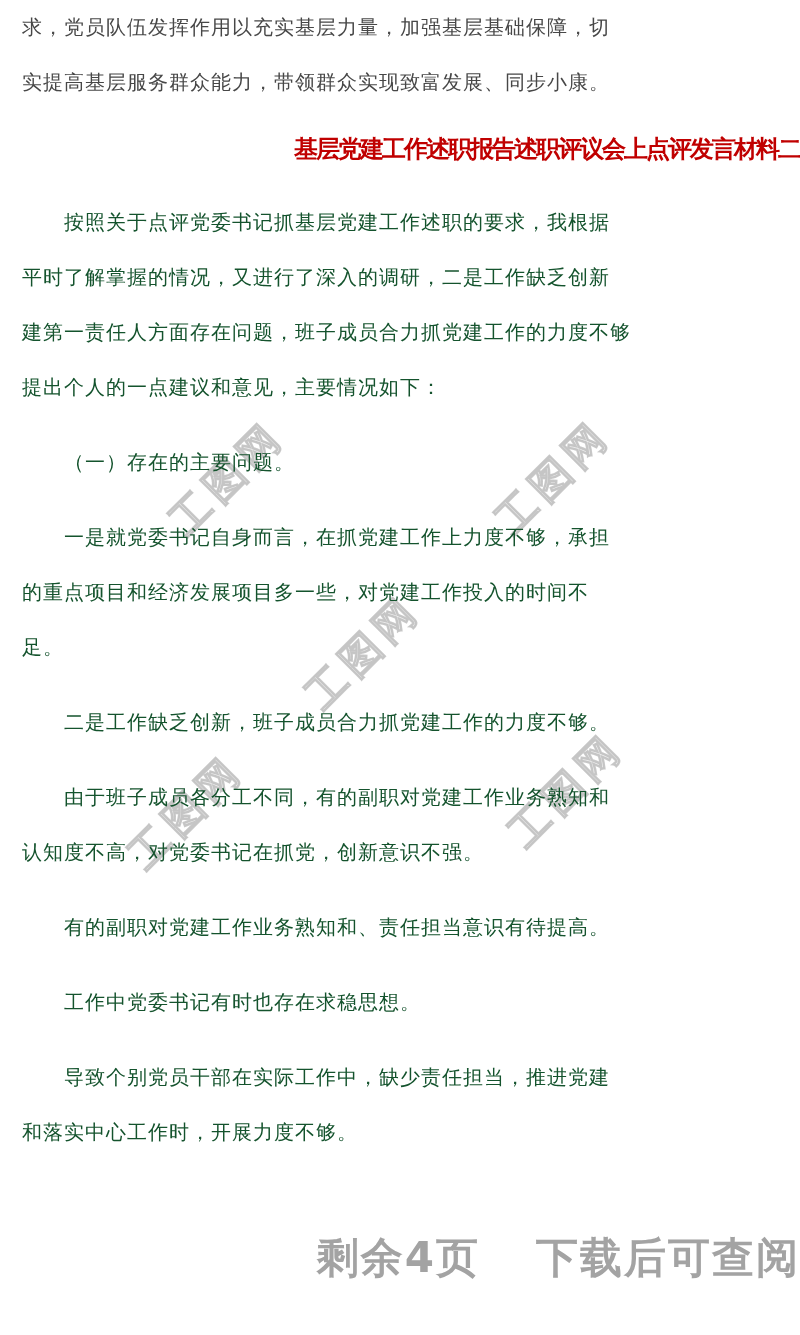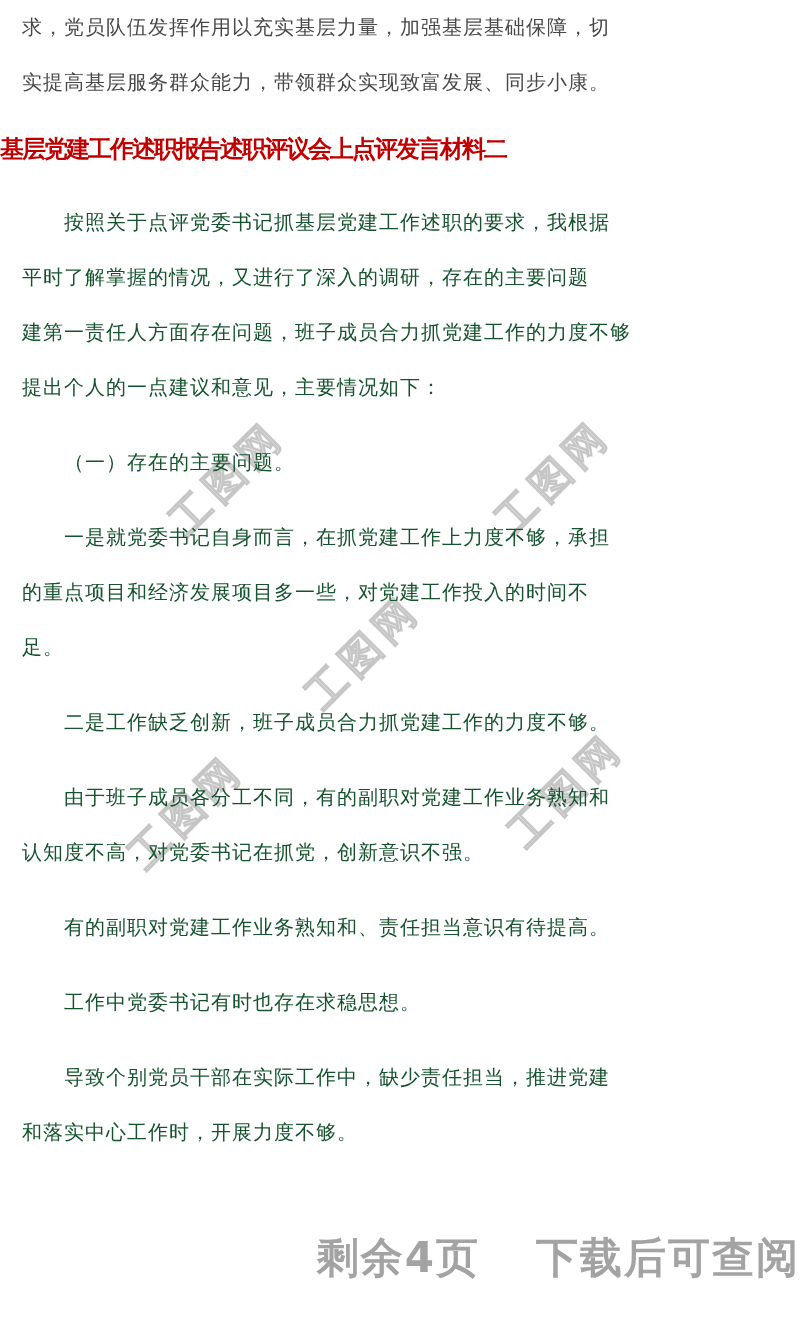--- a/index.html
+++ b/index.html
@@ -34,21 +34,21 @@
     letter-spacing: 1px;
     white-space: nowrap;
     overflow: visible;
   }
   .carryover { top: 0; }
   .doc-title {
     position: absolute;
     top: 122px;
     left: 0;
     width: 100%;
-    text-align: left;
+    text-align: right;
     line-height: 55px;
     font-family: "DejaVu Sans", sans-serif;
     font-weight: bold;
     font-size: 24px;
     letter-spacing: -2px;
     white-space: nowrap;
   }
   .paras { top: 195px; }
   .para { margin: 0 0 20px 0; }
   .para .line.first { padding-left: 42px; }
@@ -83,21 +83,21 @@
   <div class="textcol carryover" style="color: rgb(71, 71, 71);">
       <div class="line">求，党员队伍发挥作用以充实基层力量，加强基层基础保障，切</div>
       <div class="line">实提高基层服务群众能力，带领群众实现致富发展、同步小康。</div>
     </div>
 
   <div class="doc-title" style="color: rgb(192, 0, 0);">基层党建工作述职报告述职评议会上点评发言材料二</div>
 
   <div class="textcol paras" style="color: #14532d;">
       <div class="para">
         <div class="line first">按照关于点评党委书记抓基层党建工作述职的要求，我根据</div>
-        <div class="line">平时了解掌握的情况，又进行了深入的调研，存在的主要问题</div>
+        <div class="line">平时了解掌握的情况，又进行了深入的调研，二是工作缺乏创新</div>
         <div class="line">建第一责任人方面存在问题，班子成员合力抓党建工作的力度不够</div>
         <div class="line">提出个人的一点建议和意见，主要情况如下：</div>
       </div>
       <div class="para">
         <div class="line first">（一）存在的主要问题。</div>
       </div>
       <div class="para">
         <div class="line first">一是就党委书记自身而言，在抓党建工作上力度不够，承担</div>
         <div class="line">的重点项目和经济发展项目多一些，对党建工作投入的时间不</div>
         <div class="line">足。</div>

